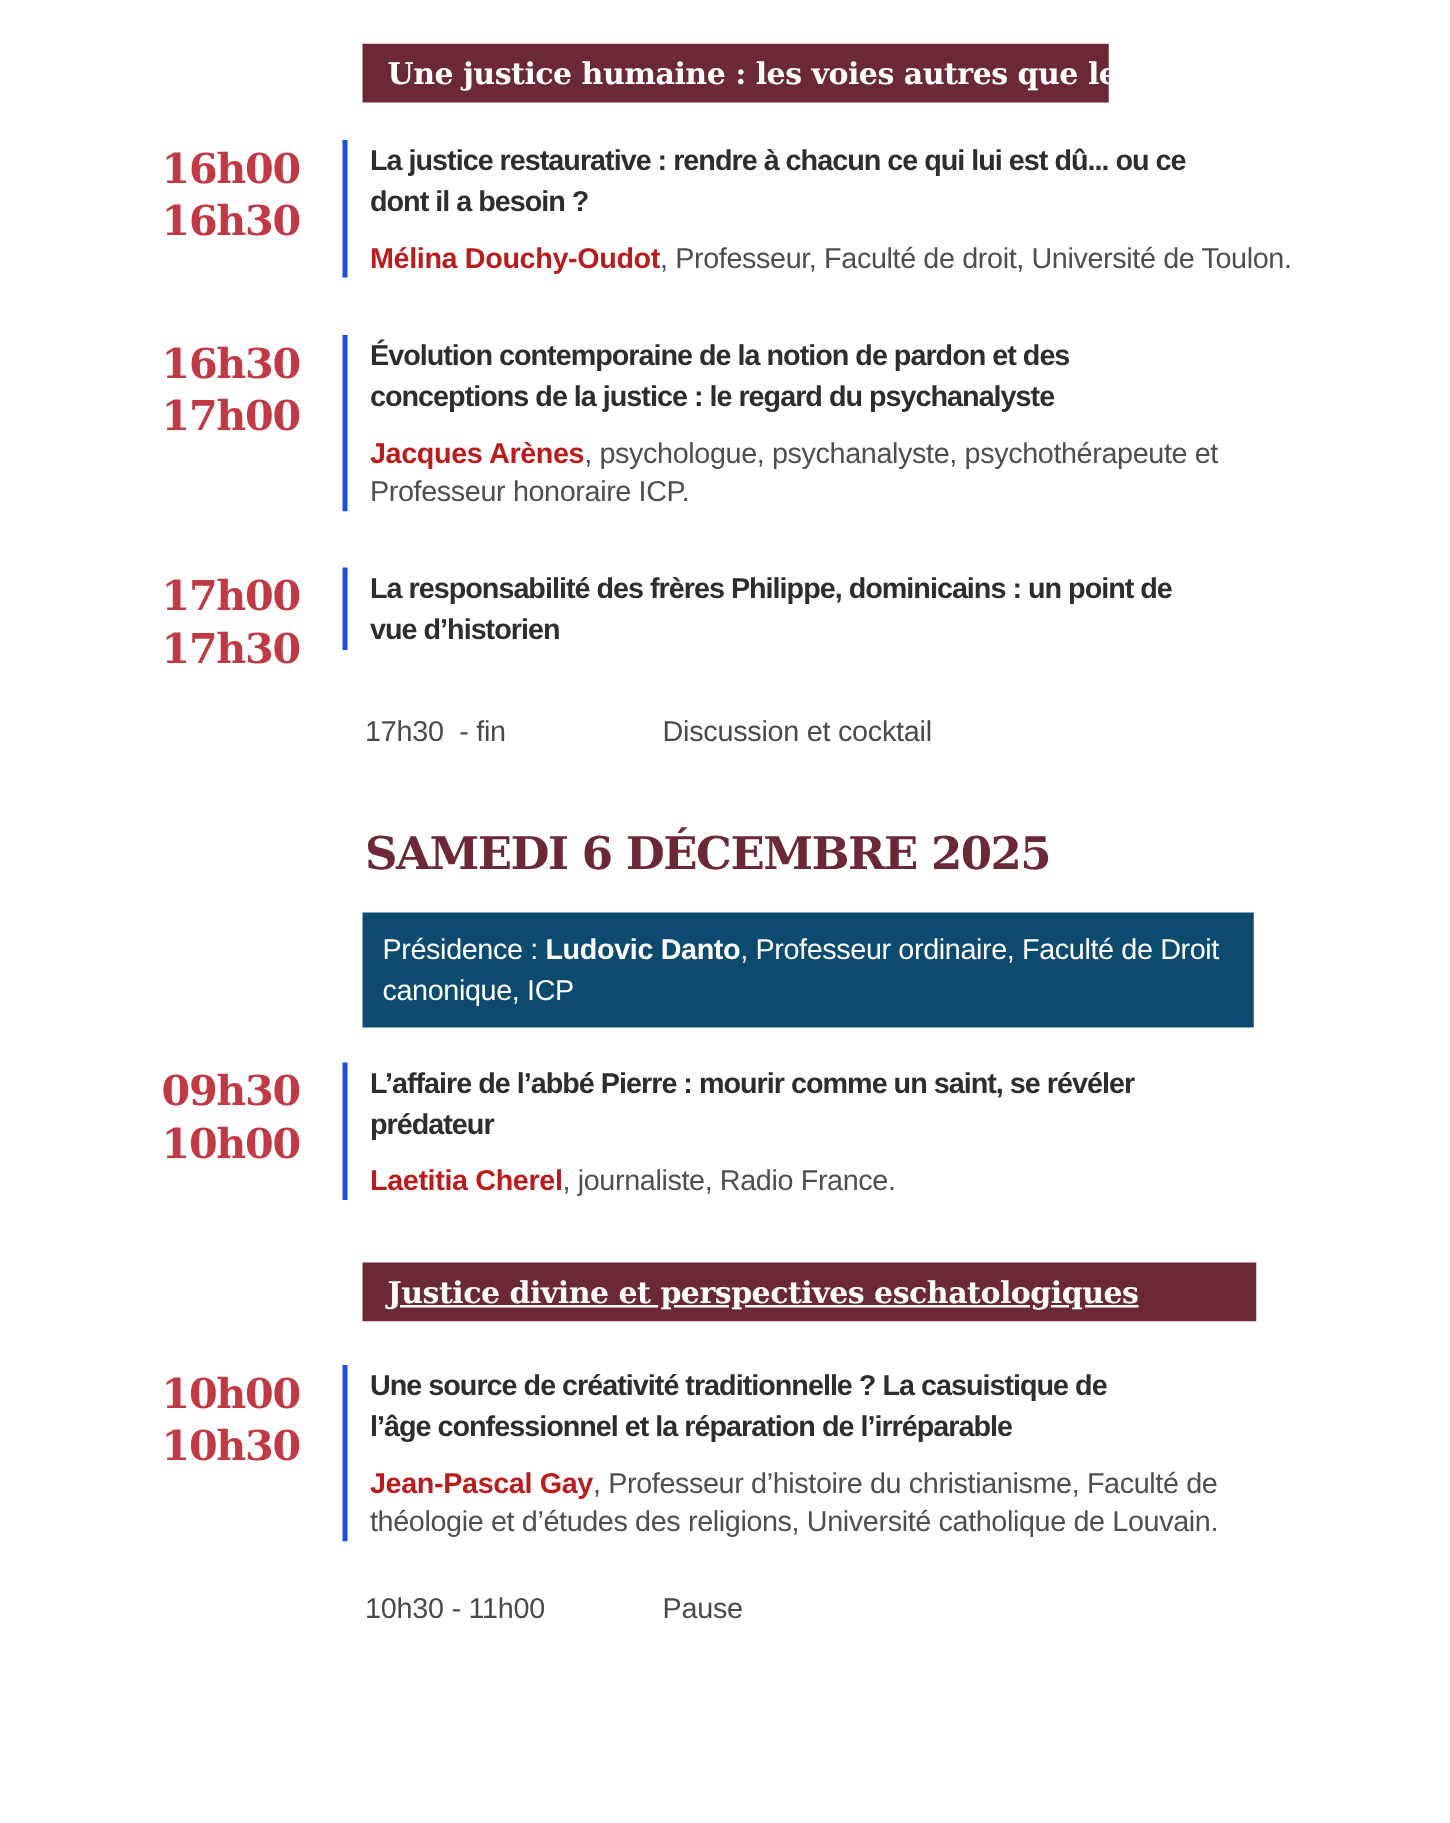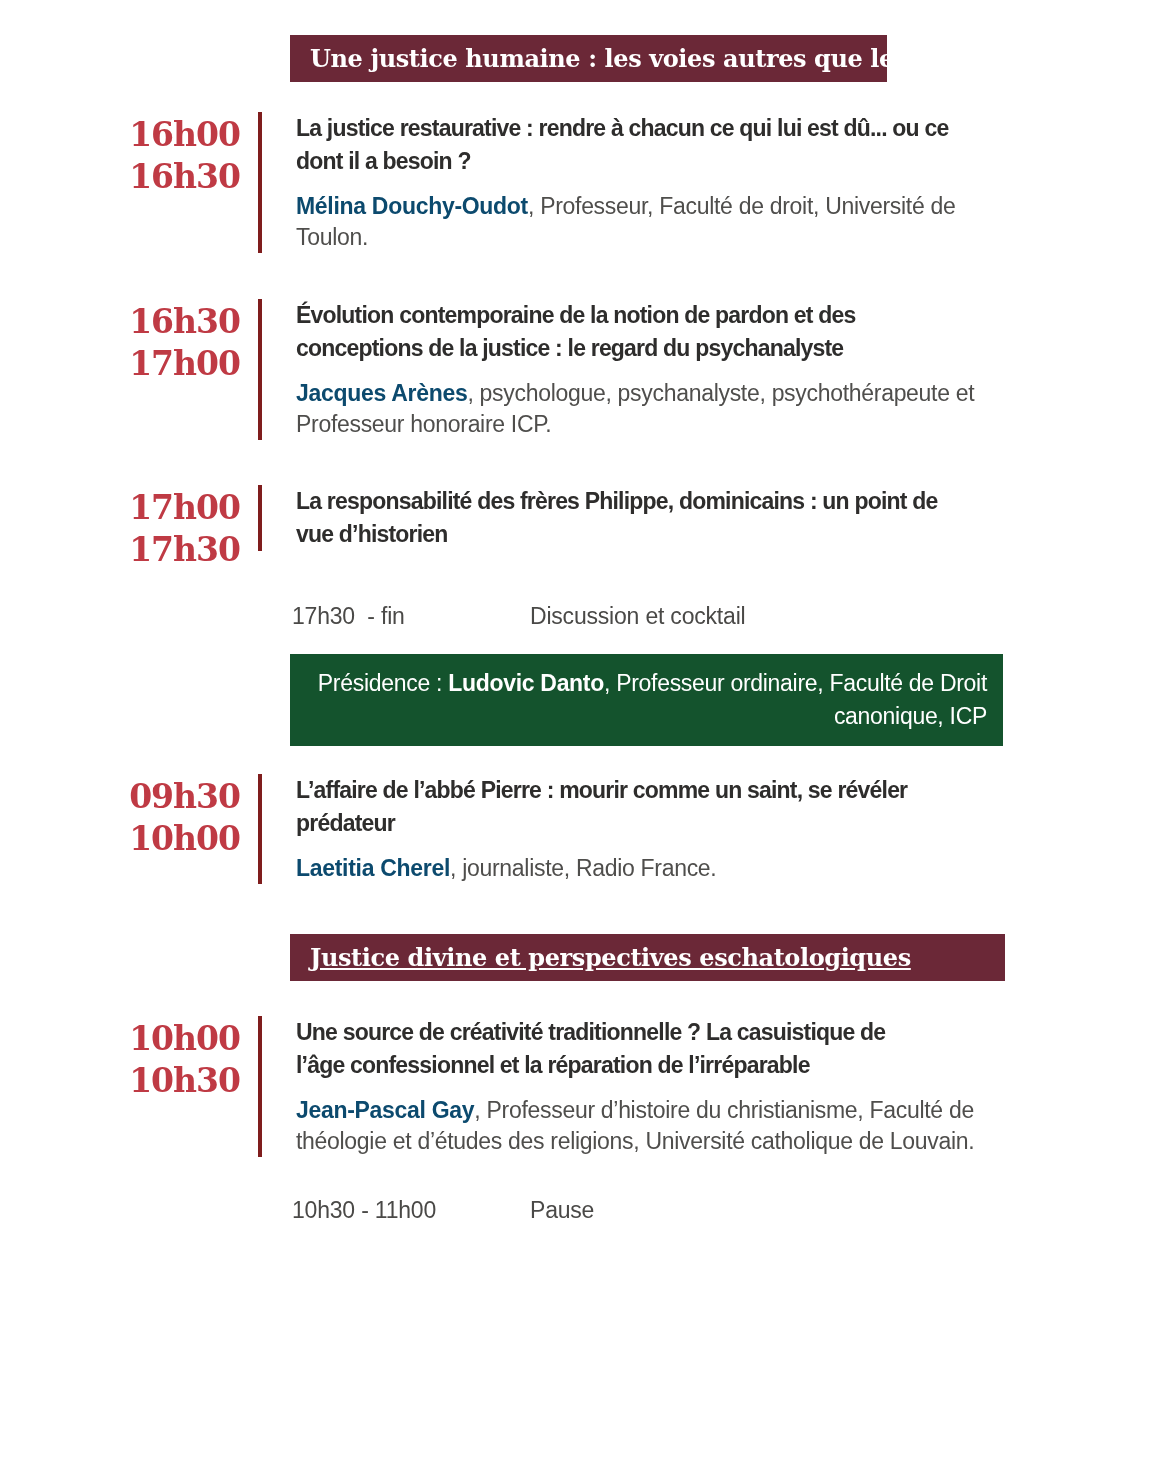--- a/index.html
+++ b/index.html
@@ -36,42 +36,42 @@
     font-family:"DejaVu Serif", serif;
     font-weight:bold;
     font-size:33px;
     line-height:42px;
     letter-spacing:-1px;
     color:#bf3a44;
     padding-top:2px;
   }
   .time-col span { display:block;padding-left:44px; }
   .session-content {
-    margin-left:18px;
-    border-left:4px solid #7f1d1d;
-    padding-left:34px;
+    margin-left:34px;
+    border-left:4px solid #1d4ed8;
+    padding-left:18px;
     width:760px;
     box-sizing:border-box;
   }
   .session-title {
     font-weight:bold;
     font-size:23px;
     line-height:33px;
     letter-spacing:-0.8px;
     color:#2e2d2c;
     white-space:pre;
   }
   .session-speaker {
     margin-top:13px;
     font-size:23px;
     line-height:31px;
     letter-spacing:-0.3px;
     color:#4f4e4c;
   }
-  .session-speaker .name { font-weight:bold; color:#0c4a6e; }
+  .session-speaker .name { font-weight:bold; color:#b91c1c; }
   .note-line {
     margin-left:292px;
     display:flex;
     font-size:23px;
     letter-spacing:-0.2px;
     color:#4a4947;
     gap:28px;
   }
   .note-time { width:210px; white-space:pre; }
   .day-heading {
@@ -80,28 +80,27 @@
     font-weight:bold;
     font-size:36px;
     line-height:45px;
     letter-spacing:-1.2px;
     color:#6b2837;
     white-space:nowrap;
   }
   .presidence {
     margin-left:290px;
     width:713px;
-    background:#14532d;
+    background:#0c4a6e;
     color:#ffffff;
     font-size:23px;
     line-height:33px;
     letter-spacing:-0.3px;
     padding:13px 16px;
     box-sizing:border-box;
-    text-align:right;
   }
   .presidence .name { font-weight:bold; }
   
   .mt-s1   { margin-top:30px; }
   .mt-s2   { margin-top:46px; }
   .mt-s3   { margin-top:45px; }
   .mt-note { margin-top:32px; }
   .mt-day  { margin-top:62px; }
   .mt-pres { margin-top:24px; }
   .mt-s4   { margin-top:28px; }
@@ -155,20 +154,21 @@
       <div class="session-title">La responsabilité des frères Philippe, dominicains : un point de
 vue d’historien</div>
     </div>
   </div>
 
   <div class="note-line mt-note">
     <span class="note-time">17h30  - fin</span>
     <span class="note-label">Discussion et cocktail</span>
   </div>
 
+  <div class="day-heading mt-day">SAMEDI 6 DÉCEMBRE 2025</div>
 
   <div class="presidence mt-pres">
     <span>Présidence : </span><span class="name">Ludovic Danto</span><span>, Professeur ordinaire, Faculté de Droit canonique, ICP</span>
   </div>
 
   <div class="session mt-s4">
     <div class="time-col">
       <span>09h30</span>
       <span>10h00</span>
     </div>

